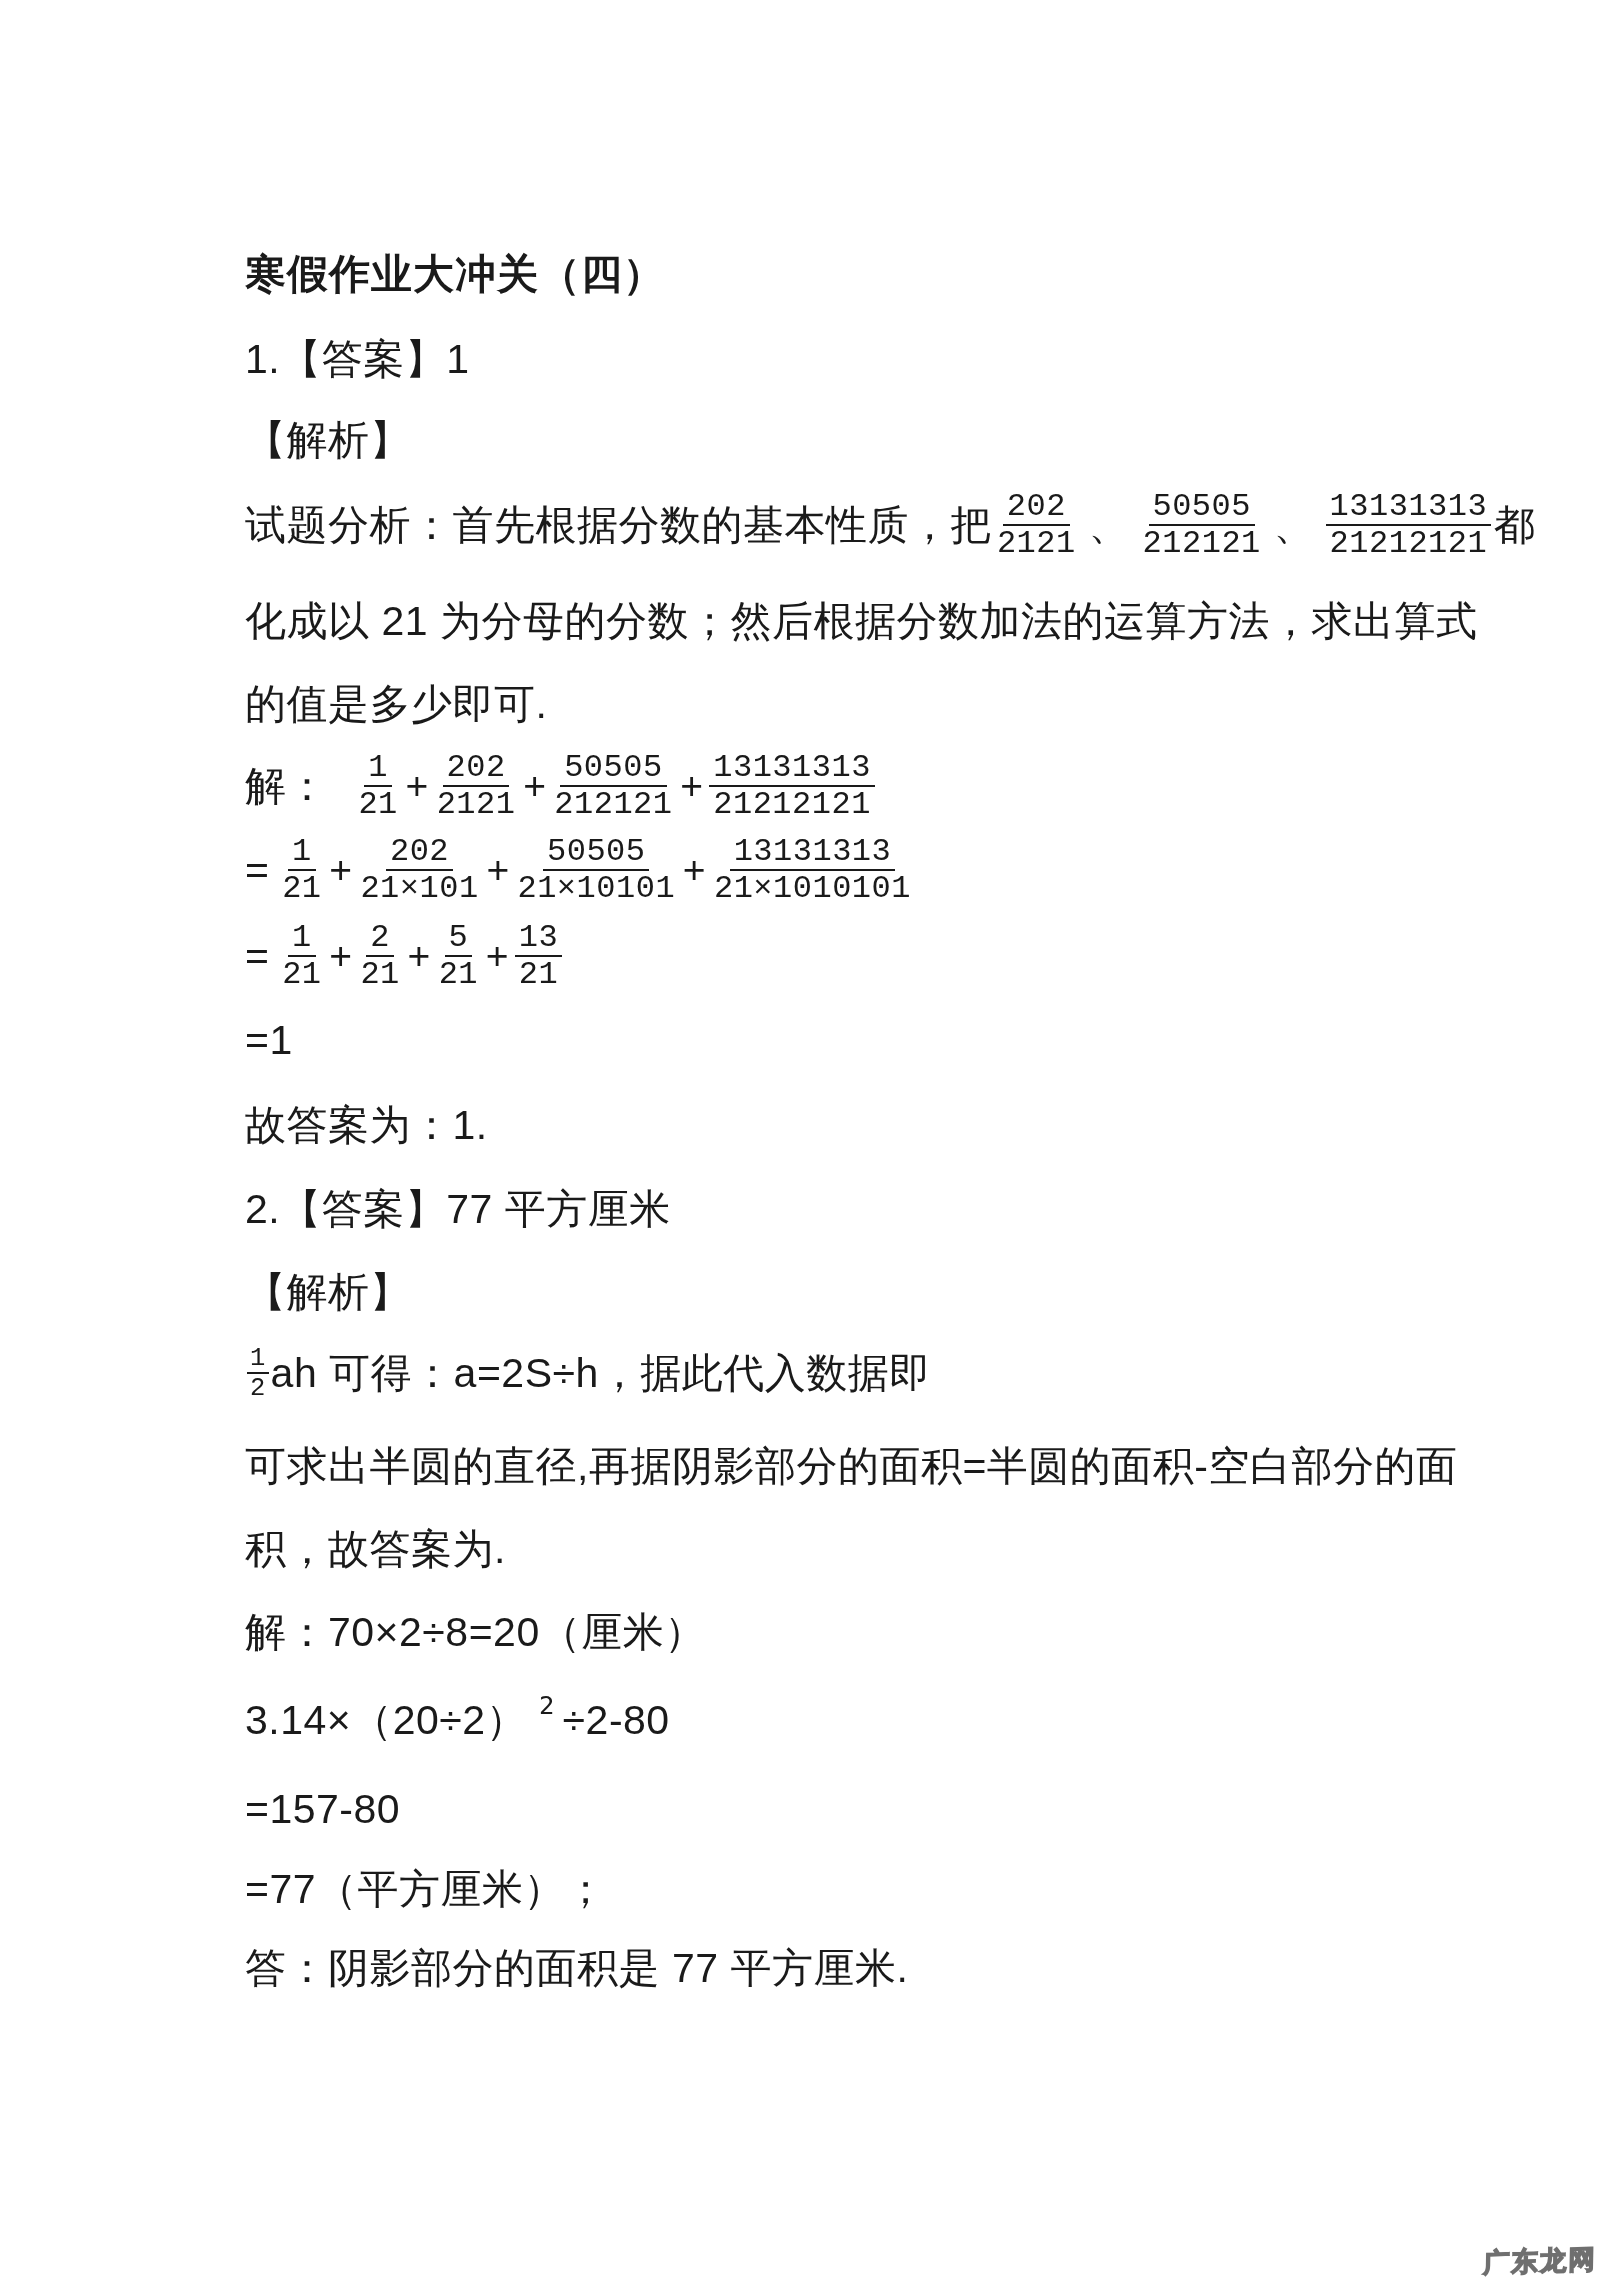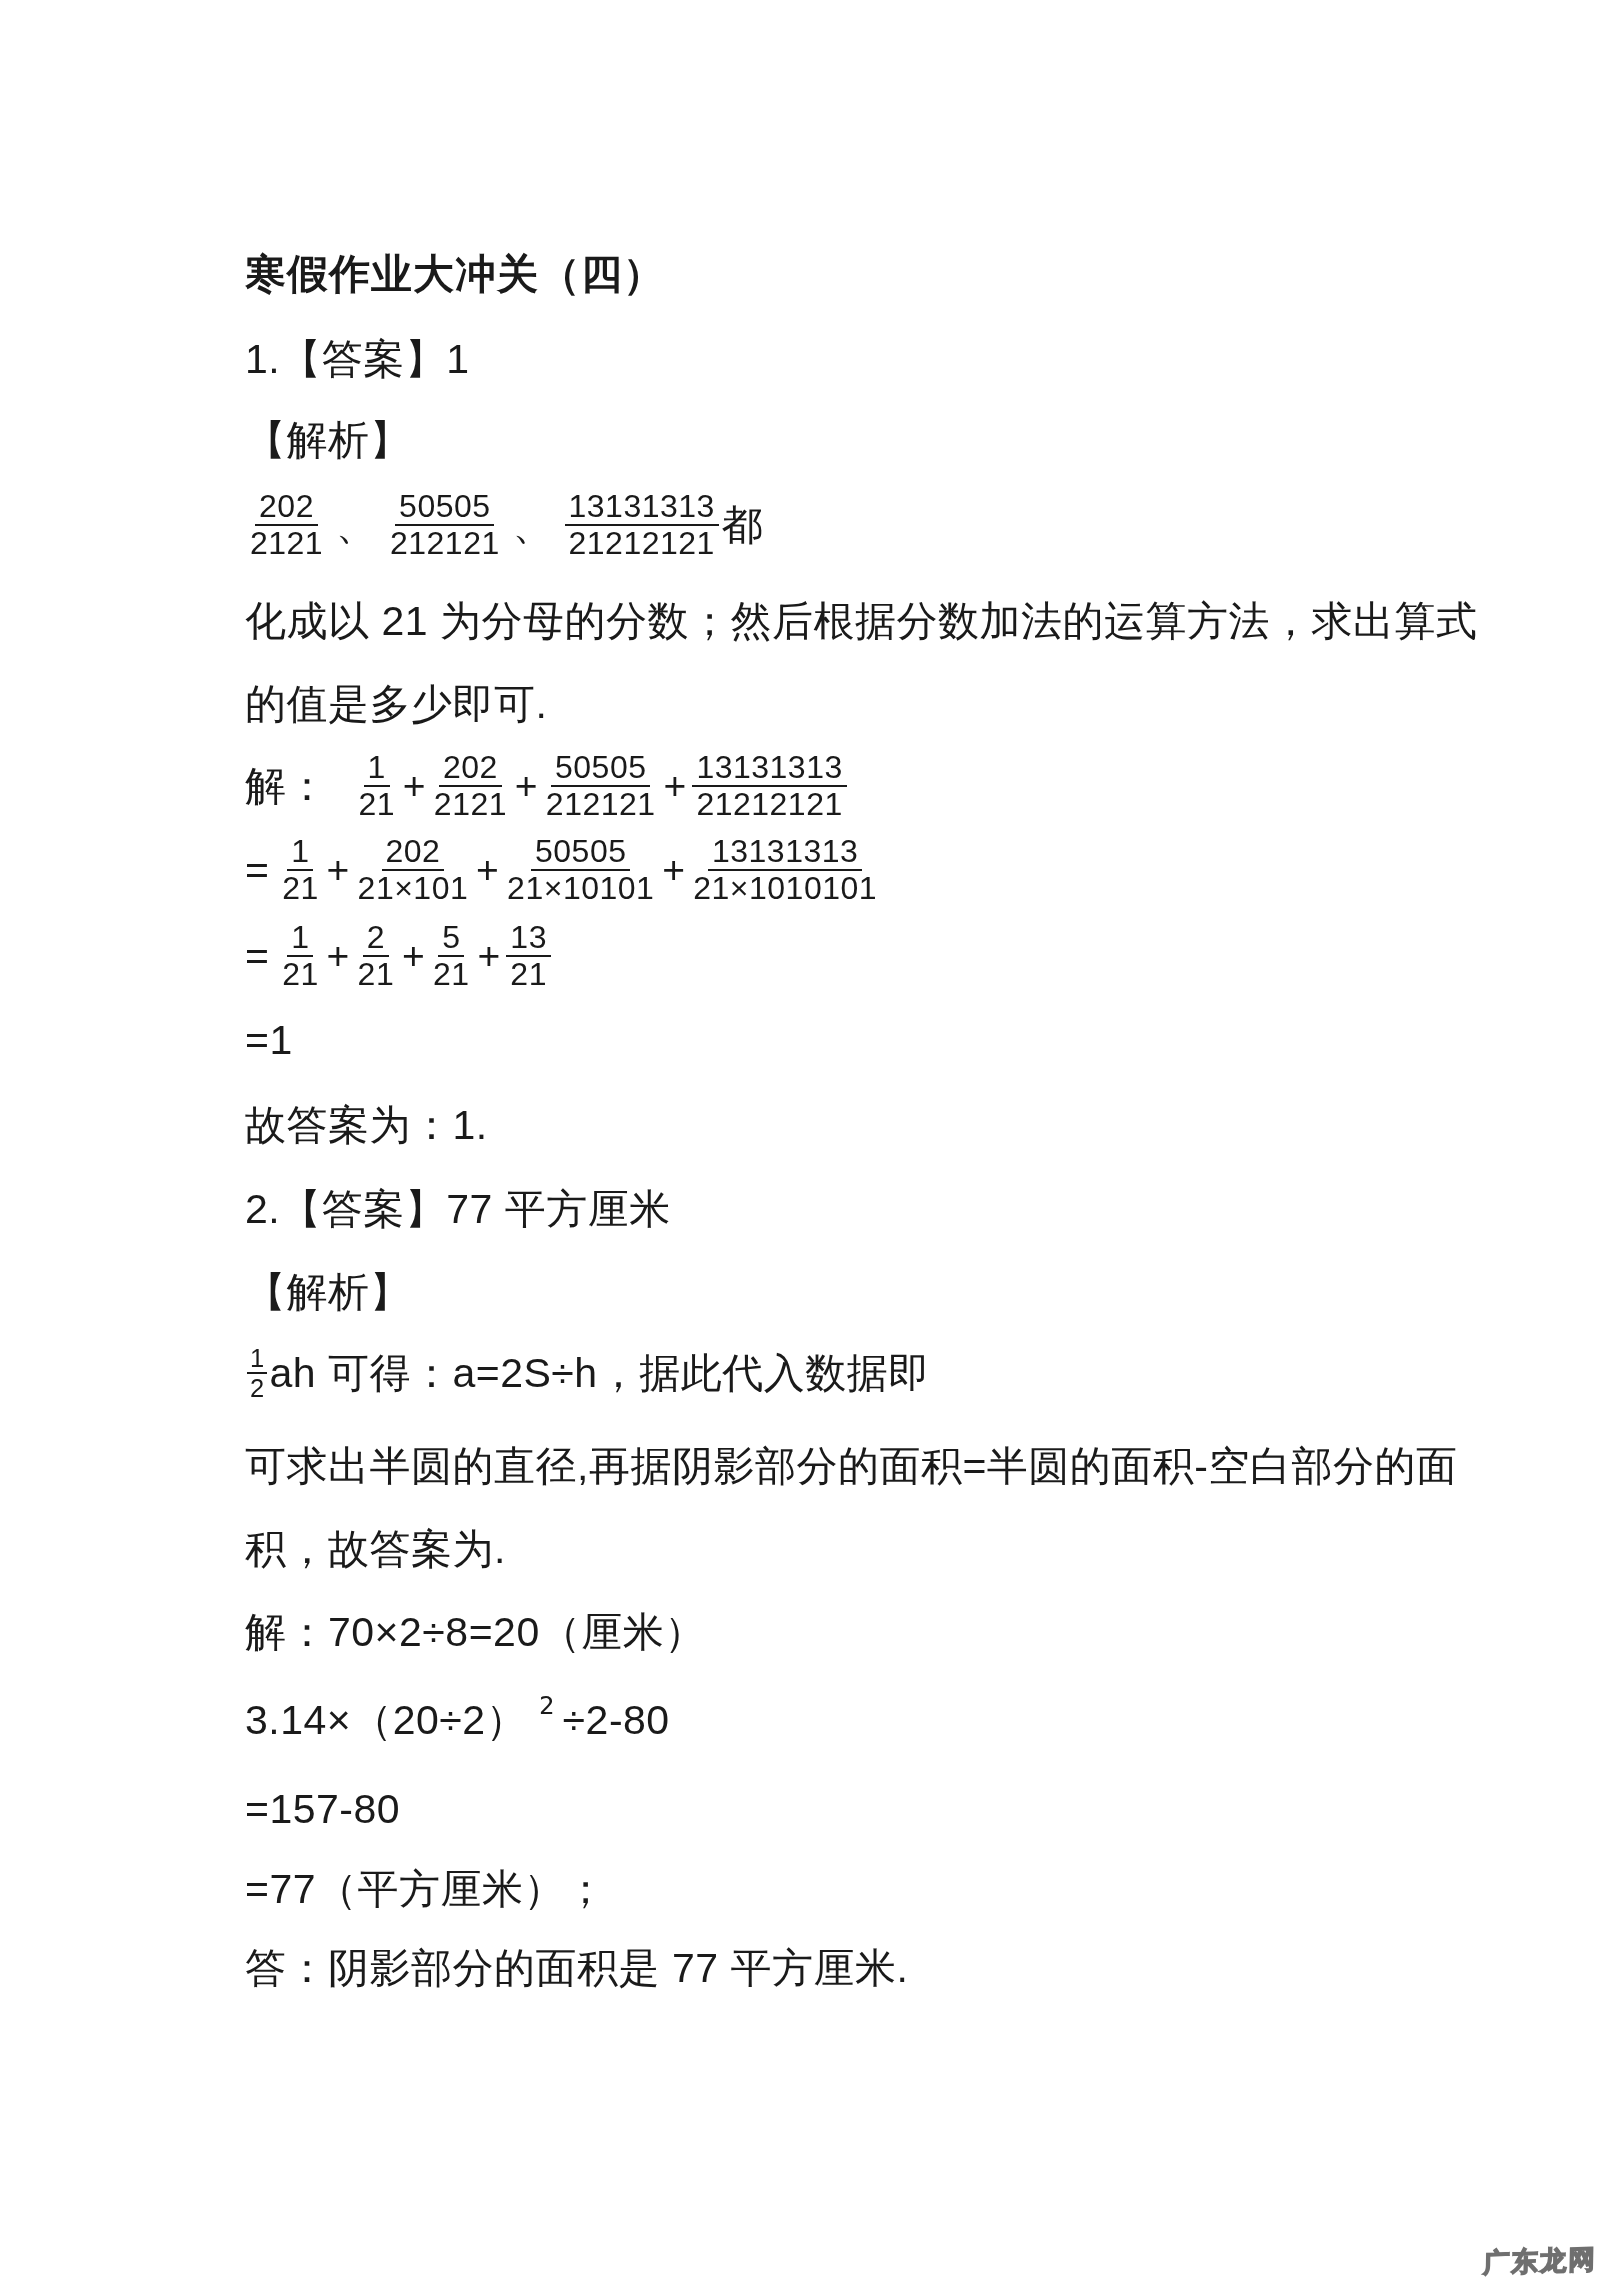--- a/index.html
+++ b/index.html
@@ -20,21 +20,21 @@
     letter-spacing: 0.5px;
     margin-top: 38px;
   }
   .title { font-weight: bold; letter-spacing: 1px; }
   .eqrow { display: flex; align-items: center; }
   .txt { white-space: nowrap; }
   .frac {
     display: inline-flex;
     flex-direction: column;
     align-items: center;
-    font-family: Liberation Sans, sans-serif;
+    font-family: Liberation Mono, monospace;
     font-size: 32px;
     line-height: 0.98;
     margin: 0 2.9px;
     font-weight: 500;
   }
   .fnum { border-bottom: 2.9px solid #1a1a1a; padding: 0 3.9px 2px 3.9px; }
   .fden { padding: 2px 2px 0 2px; }
   .frac-sm { font-size: 25.5px; margin: 0 2px; }
   .frac-sm .fnum { border-bottom-width: 2px; padding: 0 2.9px 1px 2.9px; }
   .op { font-size: 39px; margin: 0 2.9px; font-weight: 500; }
@@ -64,20 +64,21 @@
 
 <div>
 
   <div class="line title" style="top:214px">寒假作业大冲关（四）</div>
 
   <div class="line" style="top:299px">1.【答案】1</div>
 
   <div class="line" style="top:380px">【解析】</div>
 
   <div class="line eqrow" style="top:453px">
+    <span class="txt">试题分析：首先根据分数的基本性质，把</span>
     <span class="frac">
       <span class="fnum">202</span>
       <span class="fden">2121</span>
     </span>
     <span class="sep">、</span>
     <span class="frac">
       <span class="fnum">50505</span>
       <span class="fden">212121</span>
     </span>
     <span class="sep">、</span>

